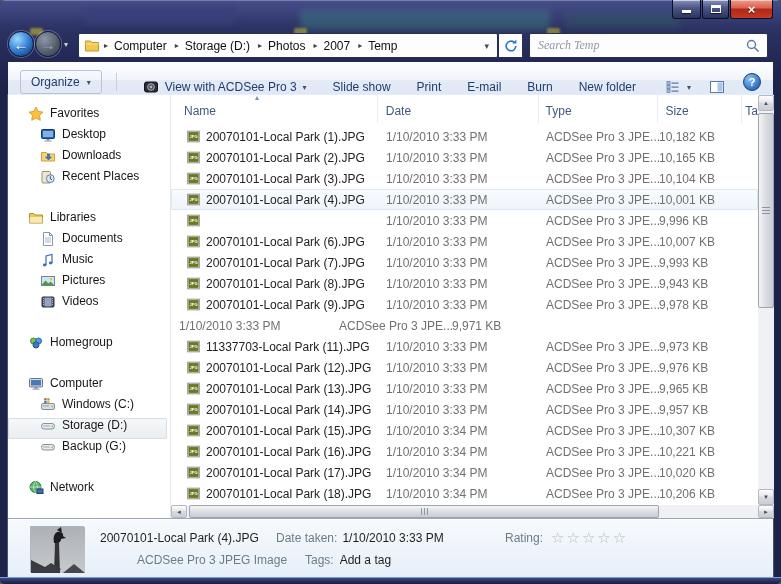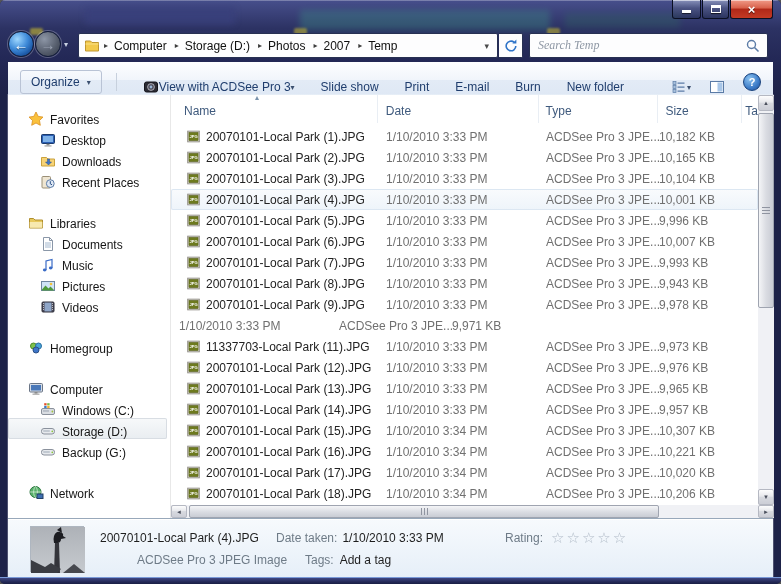--- a/index.html
+++ b/index.html
@@ -48,32 +48,32 @@
     border-radius:2px;display:flex;align-items:center;padding:0 6px;}
   .search-input{flex:1;border:none;outline:none;font-family:Liberation Serif, serif;font-size:12px;color:#333;background:transparent;min-width:0;}
   .search-input::placeholder{font-style:italic;color:#8e97a4;}
   .icon16{width:16px;height:16px;display:inline-block;flex:none;}
   .icon16 svg{width:16px;height:16px;display:block;}
   
   .toolbar{position:absolute;left:8px;top:62px;width:765px;height:40px;
     background:linear-gradient(#fdfeff 0%,#f1f5fb 45%,#e3ebf6 46%,#dde7f4 100%);
     border-bottom:1px solid #c3cbd9;display:flex;align-items:center;padding:0 12px;color:#1f3d6d;}
   .tb-btn{display:flex;align-items:center;gap:7px;padding:4px 10px;border:1px solid #b9c3d5;border-radius:3px;}
-  .tb-item{display:flex;align-items:center;margin-left:26px;white-space:nowrap;margin-top:10px;}
+  .tb-item{display:flex;align-items:center;gap:6px;margin-left:26px;white-space:nowrap;margin-top:10px;}
   .tb-item.first{margin-left:0;}
   .drop{font-size:8px;color:#3c5070;padding-top:2px;}
   .tb-sep{width:1px;height:18px;background:#c7d0dd;margin:0 0 0 14px;}
   .tb-right{margin-left:auto;display:flex;align-items:center;gap:18px;}
   .help-btn{width:18px;height:18px;border-radius:50%;background:radial-gradient(circle at 35% 30%,#8cc4f2,#3d7cc8 60%,#1d4f96);
     border:1px solid #16407c;color:#fff;font-weight:bold;font-size:11px;display:flex;align-items:center;justify-content:center;}
   
   .content{position:absolute;left:8px;top:95px;width:765px;height:482px;background:#fff;box-shadow:0 0 0 1px rgba(255,255,255,.22);}
   
   .sidebar{position:absolute;left:0;top:0;width:162px;height:423px;padding-top:11px;overflow:hidden;}
-  .side-item{display:flex;align-items:flex-end;gap:6px;height:21px;padding-left:20px;color:#161616;cursor:default;white-space:nowrap;}
+  .side-item{display:flex;align-items:flex-start;gap:6px;height:21px;padding-left:20px;color:#161616;cursor:default;white-space:nowrap;}
   .side-item.level-1{padding-left:32px;}
   .side-item.gap{margin-top:20px;}
   .side-item.selected{background:linear-gradient(#f7f9fa,#e9edf1);box-shadow:inset 0 0 0 1px #d8dde3;border-radius:2px;margin-right:3px;}
   
   .filelist{position:absolute;left:162px;top:0;width:603px;height:423px;border-left:1px solid #e8e8e8;}
   .lheader{position:absolute;left:0;top:0;width:587px;height:28px;display:flex;color:#3f5a7d;}
   .hcell{display:flex;align-items:flex-end;padding-bottom:5px;border-right:1px solid #e9eef4;position:relative;}
   .hc-name{width:207px;padding-left:13px;}
   .hc-date{width:161px;padding-left:8px;}
   .hc-type{width:120px;padding-left:7px;}
@@ -503,21 +503,20 @@
   </div>
           <div class="frow">
     <div class="cell c-name">
       <span class="icon16">
                 <svg viewBox="0 0 16 16">
                   <rect x="1.8" y="2.3" width="12.4" height="11.4" fill="#e6e3da" stroke="#8f8d85"></rect>
                   <rect x="3.1" y="3.6" width="9.8" height="8.8" fill="#6d7a1e" stroke="#4c5415" stroke-width="0.5"></rect>
                   <text x="8" y="9.9" font-size="4.4" fill="#fff" text-anchor="middle" font-family="Liberation Sans,sans-serif" font-weight="bold">JPG</text>
                 </svg>
               </span>
-      <span>20070101-Local Park (5).JPG</span>
     </div>
     <div class="cell c-date">1/10/2010 3:33 PM</div>
     <div class="cell c-type">ACDSee Pro 3 JPE...</div>
     <div class="cell c-size">9,996 KB</div>
   </div>
           <div class="frow">
     <div class="cell c-name">
       <span class="icon16">
                 <svg viewBox="0 0 16 16">
                   <rect x="1.8" y="2.3" width="12.4" height="11.4" fill="#e6e3da" stroke="#8f8d85"></rect>

